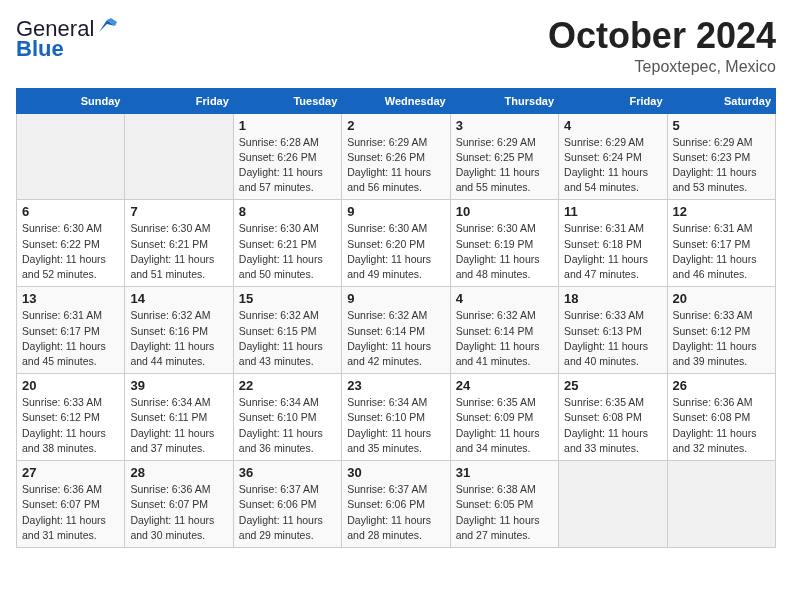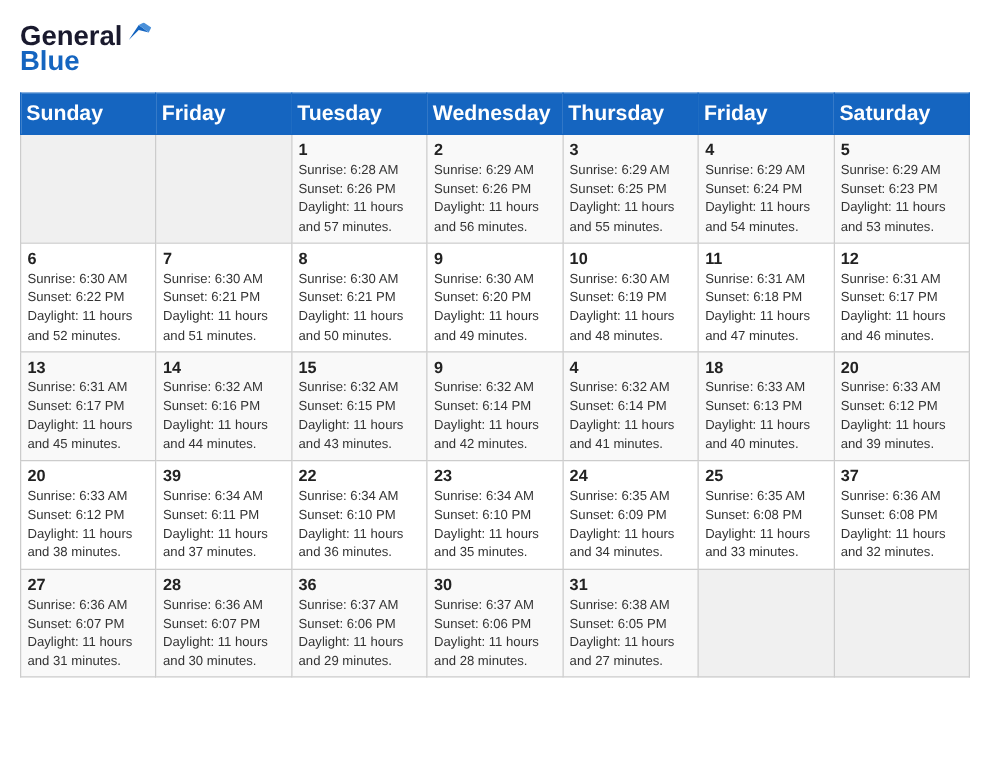--- a/index.html
+++ b/index.html
@@ -37,22 +37,22 @@
     }
     .calendar {
       width: 100%;
       border-collapse: collapse;
       font-size: 11px;
     }
     .calendar thead th {
       background: #1565c0;
       color: #fff;
       padding: 6px 4px;
-      text-align: left;
-      font-size: 17px;
+      text-align: right;
+      font-size: 11px;
       font-weight: bold;
       border: 1px solid #1565c0;
     }
     .calendar tbody td {
       border: 1px solid #ccc;
       vertical-align: top;
       padding: 4px 5px;
       width: 108px;
       min-height: 80px;
       background: #fff;
@@ -75,29 +75,31 @@
       font-size: 10.5px;
       line-height: 1.45;
     }
   </style>
 </head>
 <body>
 
 <div class="header">
   <div class="logo">
     <div style="display:flex;align-items:center;gap:0;">
-      <span style="font-size:22px;font-weight:bold;color:#1a1a2e;">General</span>
+      <span style="font-size:22px;font-weight:normal;color:#1a1a2e;">General</span>
       <svg width="22" height="18" viewBox="0 0 22 18" style="margin-left:1px;margin-top:-4px;">
         <polygon points="4,14 12,2 20,8 12,6" fill="#1565c0"></polygon>
         <polygon points="12,2 20,8 22,4 16,0" fill="#4a90d9"></polygon>
       </svg>
     </div>
     <span style="font-size:22px;font-weight:bold;color:#1565c0;margin-top:-6px;">Blue</span>
   </div>
   <div class="title-block">
+    <div class="month-title">October 2024</div>
+    <div class="location-title">Tepoxtepec, Mexico</div>
   </div>
 </div>
 
 <table class="calendar">
   <thead>
     <tr id="thead-row">
         <th>Sunday</th>
         <th>Friday</th>
         <th>Tuesday</th>
         <th>Wednesday</th>
@@ -210,21 +212,21 @@
         </td>
         <td>
           <span class="day-num">24</span>
           <div class="day-info">Sunrise: 6:35 AM<br>Sunset: 6:09 PM<br>Daylight: 11 hours and 34 minutes.</div>
         </td>
         <td>
           <span class="day-num">25</span>
           <div class="day-info">Sunrise: 6:35 AM<br>Sunset: 6:08 PM<br>Daylight: 11 hours and 33 minutes.</div>
         </td>
         <td>
-          <span class="day-num">37</span>
+          <span class="day-num">26</span>
           <div class="day-info">Sunrise: 6:36 AM<br>Sunset: 6:08 PM<br>Daylight: 11 hours and 32 minutes.</div>
         </td>
       </tr>
       <tr>
         <td>
           <span class="day-num">27</span>
           <div class="day-info">Sunrise: 6:36 AM<br>Sunset: 6:07 PM<br>Daylight: 11 hours and 31 minutes.</div>
         </td>
         <td>
           <span class="day-num">28</span>

